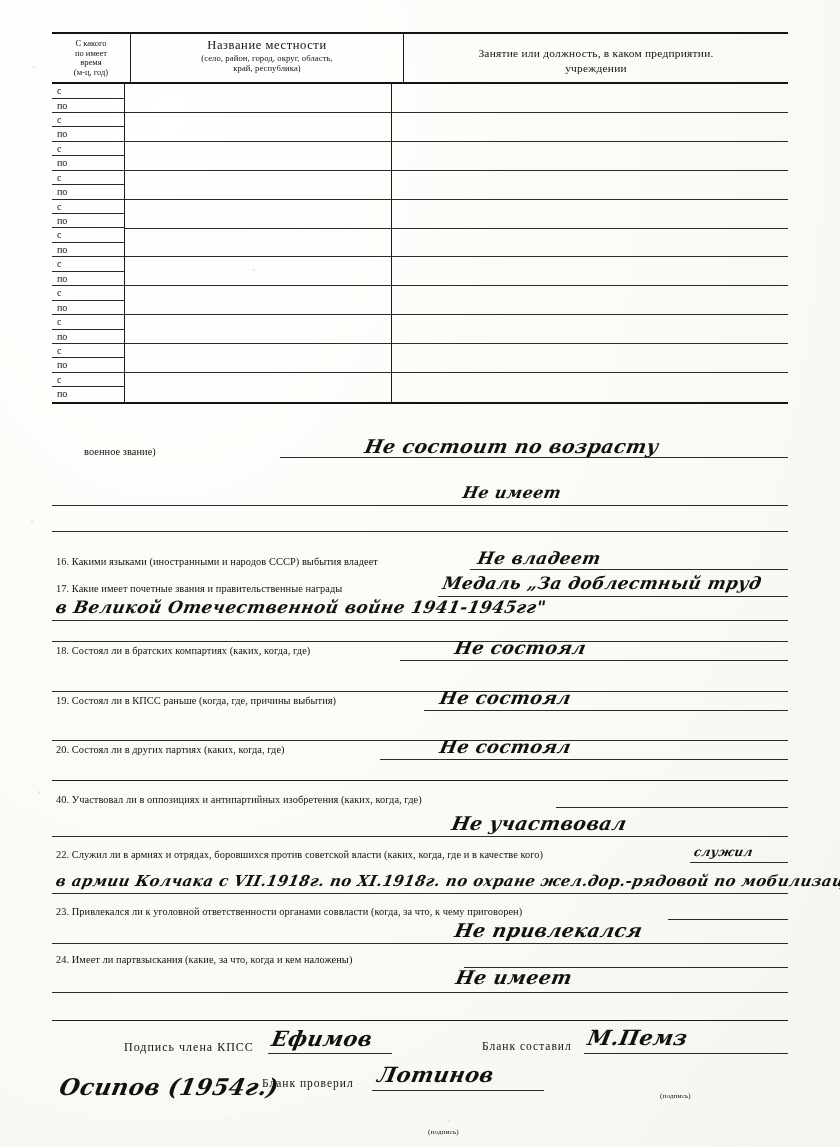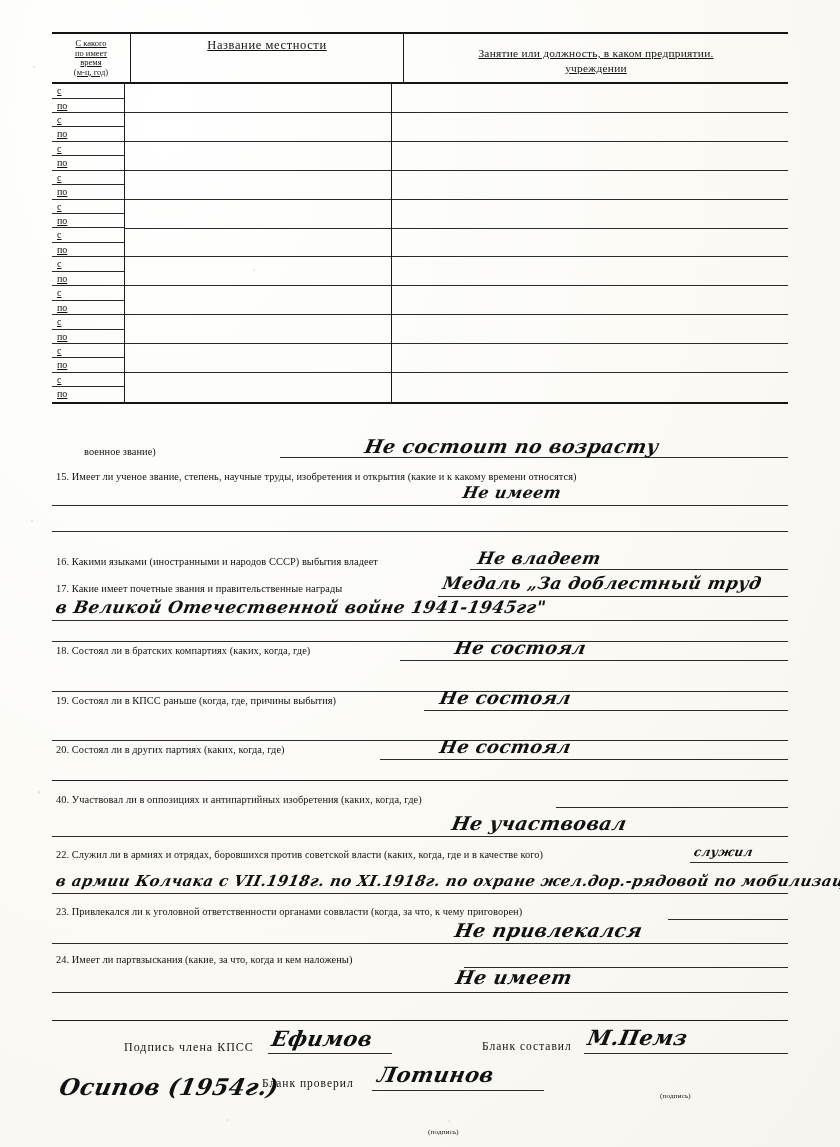--- a/index.html
+++ b/index.html
@@ -17,21 +17,20 @@
     background:
       radial-gradient(ellipse at 20% 10%, #ffffff 0%, #fbfaf5 55%, #f6f4ee 100%);
   }
   .speck{position:absolute;background:#cfcbc2;border-radius:50%;opacity:.55;}
 
   
   .tbl{
     position:absolute;left:52px;top:32px;width:736px;
     border-top:2px solid #141414;
     border-bottom:2px solid #141414;
-    text-decoration:underline;
   }
   .thead{
     display:flex;align-items:stretch;
     border-bottom:2px solid #141414;
   }
   .th{
     padding:4px 3px 5px;
     text-align:center;
     line-height:1.12;
   }
@@ -97,20 +96,22 @@
 
     <div class="thead">
       <div class="th c1">
         <div>С какого</div>
         <div>по имеет</div>
         <div>время</div>
         <div>(м-ц, год)</div>
       </div>
       <div class="th c2">
         <div class="th-main">Название местности</div>
+        <div class="th-sub" style="white-space:pre-line;">(село, район, город, округ, область,
+край, республика)</div>
       </div>
       <div class="th c3">
         <div class="th-main2" style="white-space:pre-line;padding-top:8px;">Занятие или должность, в каком предприятии.
 учреждении</div>
       </div>
     </div>
 
     <div class="tbody">
       <div class="col1" id="col-period">
           <div class="r1">с</div>
@@ -164,24 +165,20 @@
         </div>
     </div>
   </div>
 
   <div class="q" style="left:84px;top:446px;">
     <span>военное звание)</span>
   </div>
   <div class="rule" style="left:280px;top:457px;width:508px;"></div>
   <div class="hw" style="left:365px;top:435px;font-size:19px;">Не состоит по возрасту</div>
 
-  <div class="q" style="left:56px;top:471px;">
-    <span>15.</span>
-    <span>Имеет ли ученое  звание,  степень,  научные  труды,  изобретения и открытия  (какие и к какому  времени  относятся)</span>
-  </div>
   <div class="rule" style="left:52px;top:505px;width:736px;"></div>
   <div class="hw" style="left:463px;top:483px;font-size:16px;">Не имеет</div>
 
   <div class="rule" style="left:52px;top:531px;width:736px;"></div>
 
   <div class="q" style="left:56px;top:556px;">
     <span>16.</span>
     <span>Какими языками (иностранными и народов СССР) выбытия владеет</span>
   </div>
   <div class="rule" style="left:470px;top:569px;width:318px;"></div>

